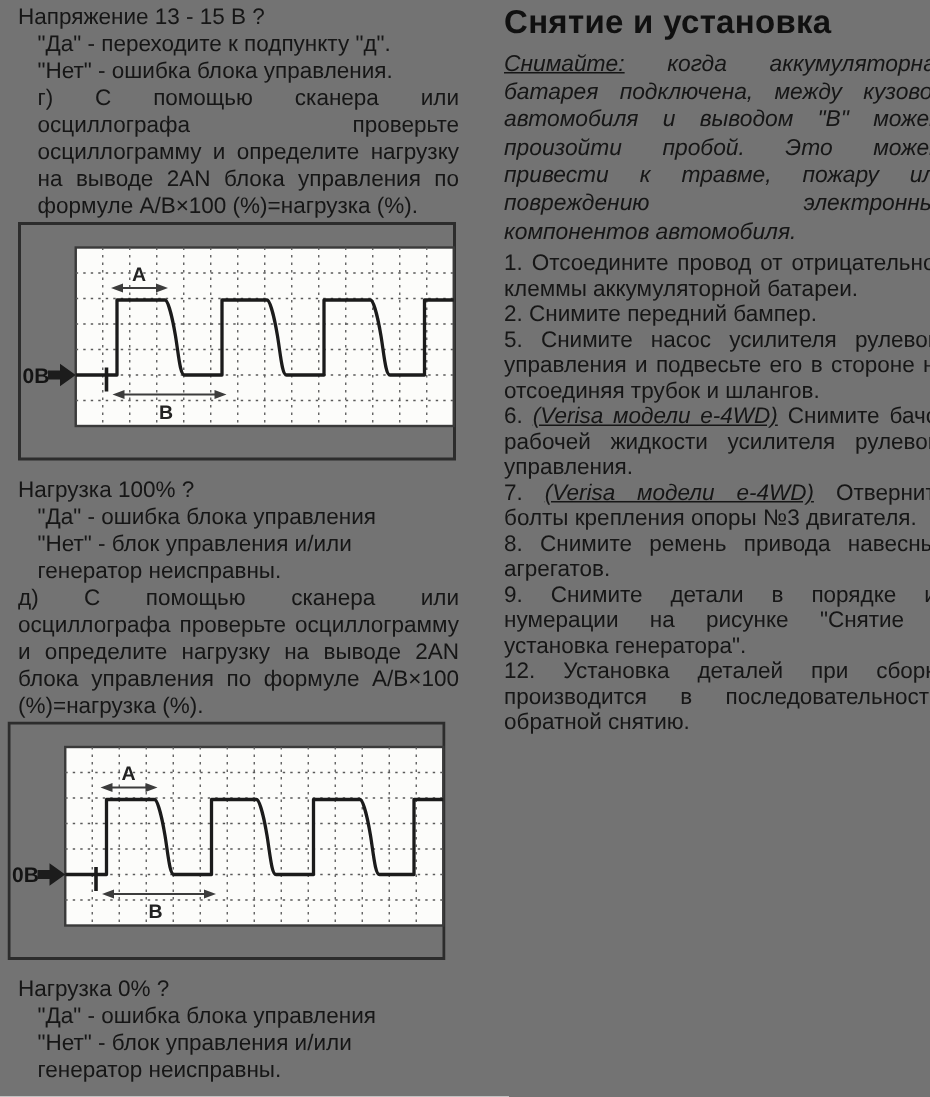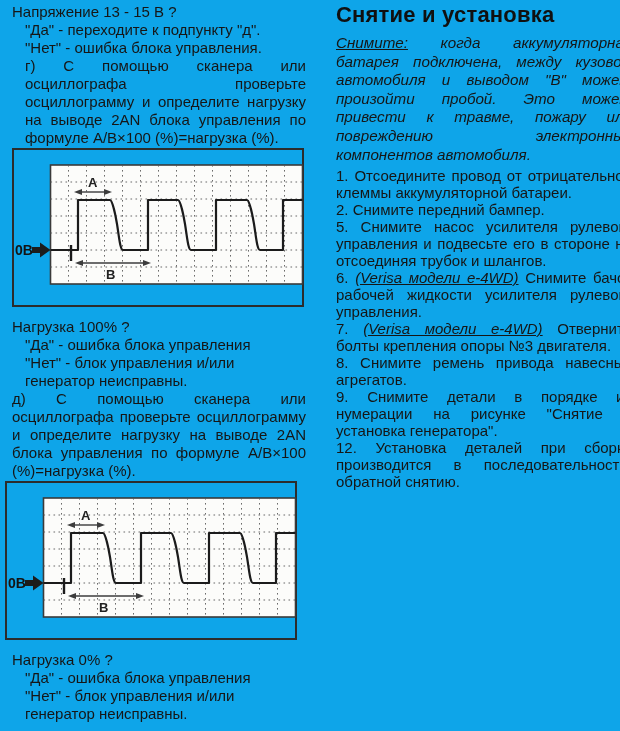--- a/index.html
+++ b/index.html
@@ -1,20 +1,20 @@
 <!DOCTYPE html>
 <html lang="ru"><head>
 <meta charset="utf-8">
 <style>
   html, body { margin: 0; padding: 0; background: #ffffff; }
   .page {
     position: relative;
     width: 620px;
     height: 731px;
-    background: #0ea5e9;
+    background: #737373;
     overflow: hidden;
     font-family: "Liberation Sans", sans-serif;
     color: #161616;
   }
   p { margin: 0; }
 
   
   .col-left {
     position: absolute;
     left: 12px; top: 3px;
@@ -177,21 +177,21 @@
 
     <section>
       <p class="q">Нагрузка 0% ?</p>
       <p class="ind">"Да" - ошибка блока управления</p>
       <p class="ind">"Нет" - блок управления и/или генератор неисправны.</p>
     </section>
   </div>
 
   <div class="col-right">
     <h1 class="title">Снятие и установка</h1>
-    <p class="warn"><span class="warn-label">Снимите:</span> <span>когда аккумуляторная батарея подключена, между кузовом автомобиля и выводом "В" может произойти пробой. Это может привести к травме, пожару или повреждению электронных компонентов автомобиля.</span></p>
+    <p class="warn"><span class="warn-label">Снимайте:</span> <span>когда аккумуляторная батарея подключена, между кузовом автомобиля и выводом "В" может произойти пробой. Это может привести к травме, пожару или повреждению электронных компонентов автомобиля.</span></p>
     <div class="steps">
         <p class="step"><span>1.</span> <span>Отсоедините провод от отрицательной клеммы аккумуляторной батареи.</span></p>
         <p class="step"><span>2.</span> <span>Снимите передний бампер.</span></p>
         <p class="step"><span>5.</span> <span>Снимите насос усилителя рулевого управления и подвесьте его в стороне не отсоединяя трубок и шлангов.</span></p>
         <p class="step"><span>6.</span> <span class="pfx">(Verisa модели e-4WD)</span> <span>Снимите бачок рабочей жидкости усилителя рулевого управления.</span></p>
         <p class="step"><span>7.</span> <span class="pfx">(Verisa модели e-4WD)</span> <span>Отверните болты крепления опоры №3 двигателя.</span></p>
         <p class="step"><span>8.</span> <span>Снимите ремень привода навесных агрегатов.</span></p>
         <p class="step"><span>9.</span> <span>Снимите детали в порядке их нумерации на рисунке "Снятие и установка генератора".</span></p>
         <p class="step"><span>12.</span> <span>Установка деталей при сборке производится в последовательности, обратной снятию.</span></p>
       </div>

